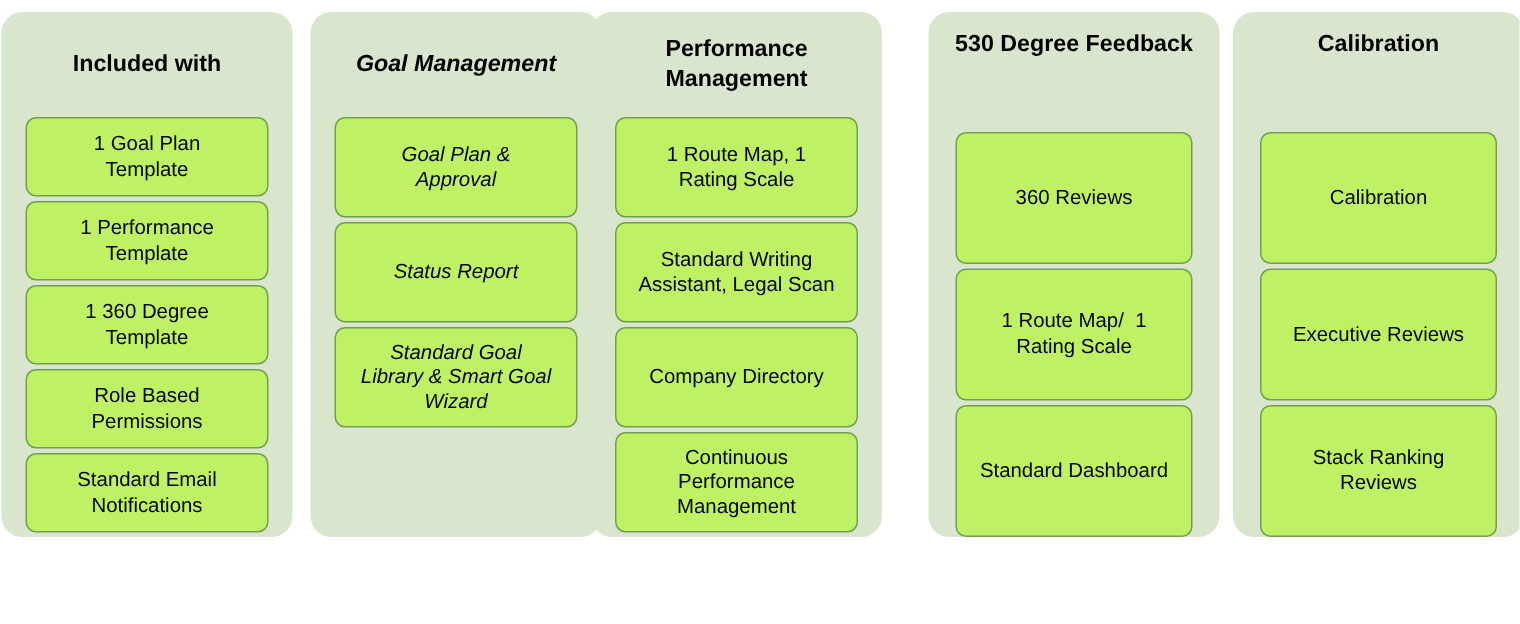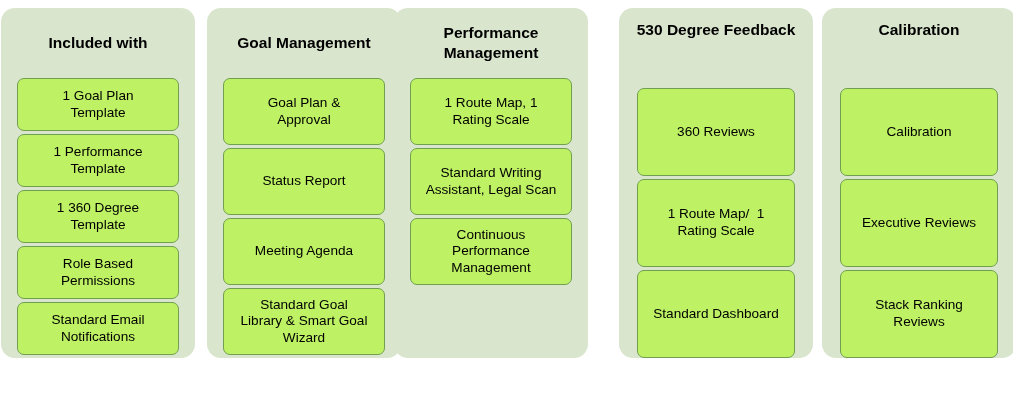--- a/index.html
+++ b/index.html
@@ -28,21 +28,21 @@
     height: 350px;
     background: #d9e5cc;
     border-radius: 14px;
     box-sizing: border-box;
     display: flex;
     flex-direction: column;
     align-items: center;
   }
 
   .panel-col-1 { left: 1px; }
-  .panel-col-2 { left: 207px; }
+  .panel-col-2 { left: 207px; font-style: italic; }
   .panel-col-3 { left: 394px; }
   .panel-col-4 { left: 619px; }
   .panel-col-5 { left: 822px; }
 
   .panel-title {
     font-weight: bold;
     font-size: 15.5px;
     line-height: 1.25;
     color: #000000;
     text-align: center;
@@ -122,35 +122,35 @@
 Notifications</div>
     </div>
   </div>
 
   <div class="panel panel-col-2">
     <div class="panel-title">Goal Management</div>
     <div class="items">
       <div class="item-box">Goal Plan &amp;
 Approval</div>
       <div class="item-box">Status Report</div>
-      <div class="item-box">Meeting Agenda</div>
       <div class="item-box">Standard Goal
 Library &amp; Smart Goal
 Wizard</div>
     </div>
   </div>
 
   <div class="panel panel-col-3">
     <div class="panel-title">Performance
 Management</div>
     <div class="items">
       <div class="item-box">1 Route Map, 1
 Rating Scale</div>
       <div class="item-box">Standard Writing
 Assistant, Legal Scan</div>
+      <div class="item-box">Company Directory</div>
       <div class="item-box">Continuous
 Performance
 Management</div>
     </div>
   </div>
 
   <div class="panel panel-col-4">
     <div class="panel-title">530 Degree Feedback</div>
     <div class="items">
       <div class="item-box">360 Reviews</div>

